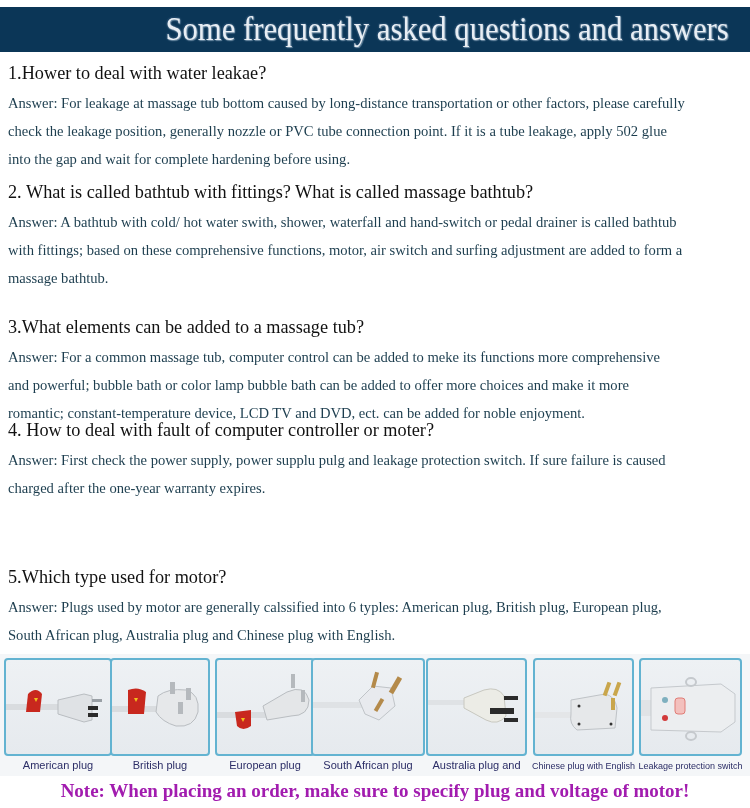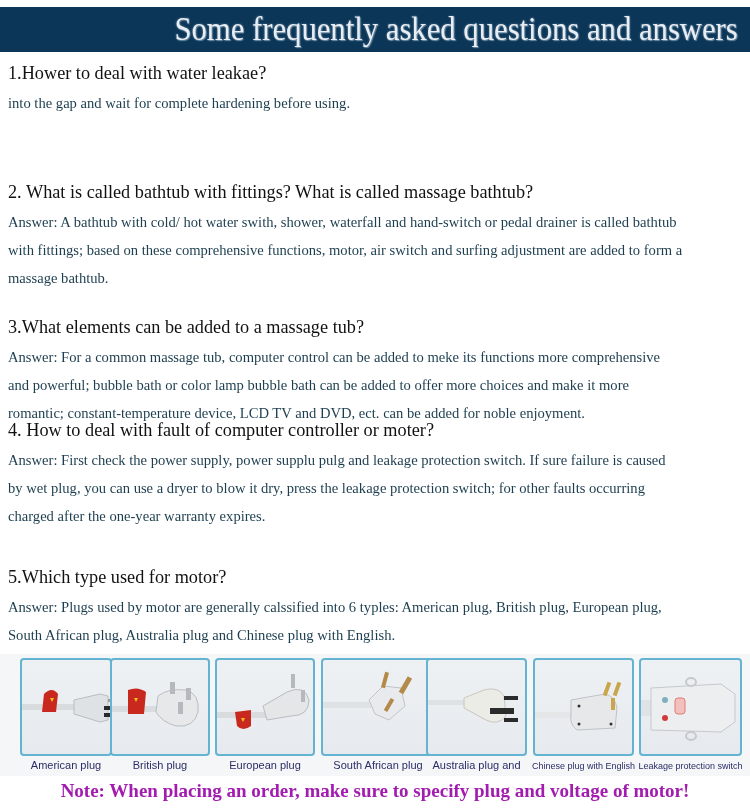--- a/index.html
+++ b/index.html
@@ -2,21 +2,21 @@
 <html><head>
   <meta charset="utf-8">
   <style>
     * { box-sizing: border-box; margin: 0; padding: 0; }
     html, body { width: 750px; height: 808px; background: #ffffff; overflow: hidden; }
     body { font-family: "Liberation Serif", serif; position: relative; }
     .header {
       position: absolute; left: 0; top: 7px; width: 750px; height: 45px;
       background: #0b3657;
       display: flex; align-items: center; justify-content: flex-end;
-      padding-right: 12px;
+      padding-right: 21px;
     }
     .header-title {
       font-family: "Liberation Serif", serif;
       font-size: 33px; color: #e8eef4;
       transform: scaleX(0.93); transform-origin: right center;
       white-space: nowrap;
       text-shadow: 1px 1px 1px #6b8aa3, -1px -1px 0 #1b4366, 0 0 2px #9fb6c9;
       letter-spacing: 0px;
     }
     .faq { position: absolute; left: 8px; width: 742px; }
@@ -58,20 +58,22 @@
 </head>
 <body>
 
 <div class="header">
   <span class="header-title">Some frequently asked questions and answers</span>
 </div>
 
 <div class="faq" style="top:62px;">
   <div class="question">1.Hower to deal with water leakae?</div>
   <div class="answer">
+    <div>Answer: For leakage at massage tub bottom caused by long-distance transportation or other factors, please carefully</div>
+    <div>check the leakage position, generally nozzle or PVC tube connection point. If it is a tube leakage, apply 502 glue</div>
     <div>into the gap and wait for complete hardening before using.</div>
   </div>
 </div>
 
 <div class="faq" style="top:181px;">
   <div class="question">2. What is called bathtub with fittings? What is called massage bathtub?</div>
   <div class="answer">
     <div>Answer: A bathtub with cold/ hot water swith, shower, waterfall and hand-switch or pedal drainer is called bathtub</div>
     <div>with fittings; based on these comprehensive functions, motor, air switch and surfing adjustment are added to form a</div>
     <div>massage bathtub.</div>
@@ -84,36 +86,35 @@
     <div>Answer: For a common massage tub, computer control can be added to meke its functions more comprehensive</div>
     <div>and powerful; bubble bath or color lamp bubble bath can be added to offer more choices and make it more</div>
     <div>romantic; constant-temperature device, LCD TV and DVD, ect. can be added for noble enjoyment.</div>
   </div>
 </div>
 
 <div class="faq" style="top:419px;">
   <div class="question">4. How to deal with fault of computer controller or moter?</div>
   <div class="answer">
     <div>Answer: First check the power supply, power supplu pulg and leakage protection switch. If sure failure is caused</div>
-    <div>by wet plug, you can use a dryer to blow it dry, press the leakage protection switch; for other faults occurring</div>
     <div>charged after the one-year warranty expires.</div>
   </div>
 </div>
 
 <div class="faq" style="top:566px;">
   <div class="question">5.Which type used for motor?</div>
   <div class="answer">
     <div>Answer: Plugs used by motor are generally calssified into 6 typles: American plug, British plug, European plug,</div>
     <div>South African plug, Australia plug and Chinese plug with English.</div>
   </div>
 </div>
 
 <div class="plugs">
 
-  <div class="plug" style="left:20px; width:92px;">
+  <div class="plug" style="left:4px; width:108px;">
     <div class="plug-box">
       <svg width="96" height="94" viewBox="0 0 96 94">
         <rect x="0" y="44" width="60" height="6" fill="#d9dcdf"></rect>
         <path d="M22 34 Q30 26 36 34 L34 52 L20 52 Z" fill="#c8281e"></path>
         <polygon points="28,38 32,38 30,42" fill="#f2c21a"></polygon>
         <path d="M52 40 L78 34 L86 36 L86 60 L78 62 L52 54 Z" fill="#dfe2e5" stroke="#b9bdc1" stroke-width="1"></path>
         <rect x="86" y="39" width="10" height="3" fill="#9aa0a6"></rect>
         <rect x="82" y="46" width="10" height="4" fill="#2a2a2a"></rect>
         <rect x="82" y="53" width="10" height="4" fill="#2a2a2a"></rect>
       </svg>
@@ -143,21 +144,21 @@
         <path d="M18 52 L34 50 L34 66 Q26 72 20 66 Z" fill="#c8281e"></path>
         <polygon points="24,58 28,58 26,62" fill="#f2c21a"></polygon>
         <path d="M46 46 L70 32 Q88 24 92 40 Q92 56 74 56 L50 60 Z" fill="#e4e6e8" stroke="#b9bdc1" stroke-width="1"></path>
         <rect x="74" y="14" width="4" height="14" fill="#b5b9bd"></rect>
         <rect x="84" y="30" width="4" height="12" fill="#b5b9bd"></rect>
       </svg>
     </div>
     <div class="plug-label">European plug</div>
   </div>
 
-  <div class="plug" style="left:321px; width:114px;">
+  <div class="plug" style="left:311px; width:114px;">
     <div class="plug-box">
       <svg width="96" height="94" viewBox="0 0 96 94">
         <rect x="0" y="42" width="50" height="6" fill="#dfe2e5"></rect>
         <path d="M46 40 L60 26 L78 28 L82 46 L66 60 L52 54 Z" fill="#e8eaee" stroke="#c0c4c8" stroke-width="1"></path>
         <rect x="60" y="12" width="4" height="16" fill="#b48a4a" transform="rotate(15 62 20)"></rect>
         <rect x="80" y="16" width="5" height="18" fill="#b48a4a" transform="rotate(30 82 25)"></rect>
         <rect x="64" y="38" width="4" height="14" fill="#b48a4a" transform="rotate(30 66 45)"></rect>
       </svg>
     </div>
     <div class="plug-label">South African plug</div>

